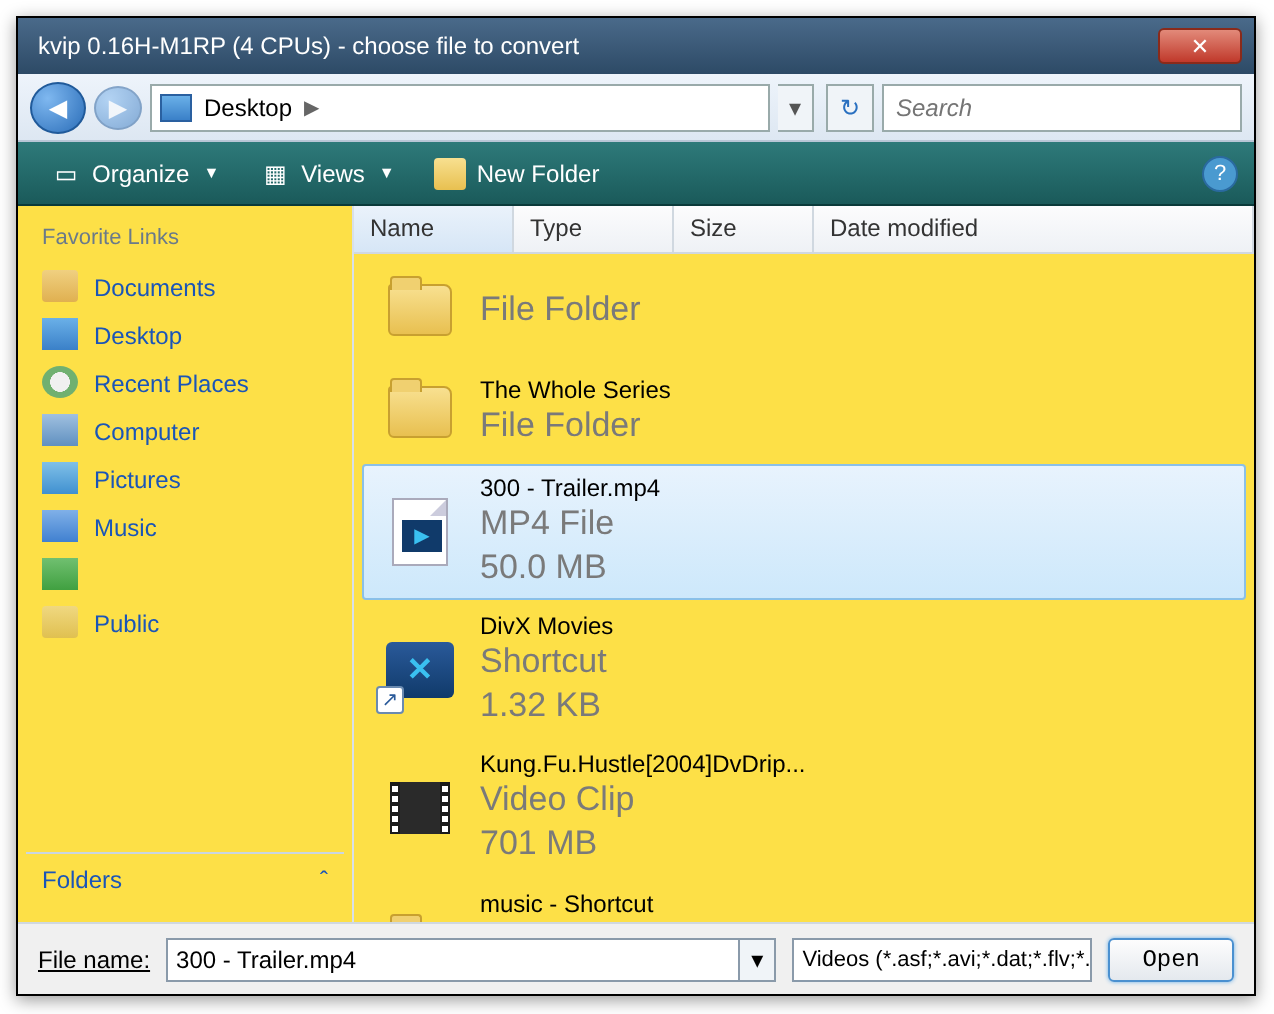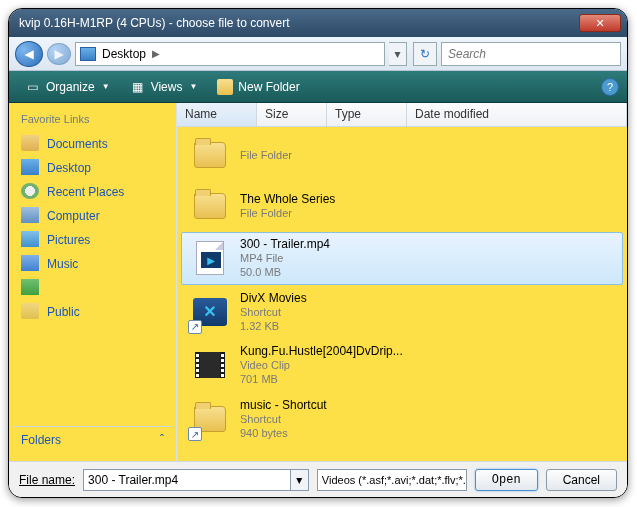--- a/index.html
+++ b/index.html
@@ -1,17 +1,17 @@
 <!DOCTYPE html>
 <html><head>
 <meta charset="utf-8">
 <style>
 * { box-sizing: border-box; margin: 0; padding: 0; }
 body { font-family: "Segoe UI", Tahoma, sans-serif; font-size: 12px; background: #fff; width: 637px; height: 507px; overflow: hidden; }
-.window { width: 620px; height: 490px; margin: 8px; border: 1px solid #000; border-radius: 14px; overflow: hidden; box-shadow: 0 2px 8px rgba(0,0,0,0.4); background: #fff; }
+.window { width: 620px; height: 490px; margin: 8px; border: 1px solid #000; border-radius: 0; overflow: hidden; box-shadow: 0 2px 8px rgba(0,0,0,0.4); background: #fff; }
 .titlebar { height: 28px; background: linear-gradient(#4a6a8a, #2d4a66); color: #fff; display: flex; align-items: center; padding: 0 6px; font-size: 12px; }
 .titlebar .title { flex: 1; padding-left: 4px; }
 .close-btn { width: 42px; height: 18px; background: linear-gradient(#e28a7a,#c0392b); border: 1px solid #8a2a1a; border-radius: 3px; color:#fff; display:flex; align-items:center; justify-content:center; font-size:11px; cursor:pointer; }
 .navbar { height: 34px; background: linear-gradient(#eef4fb,#dde7f2); display:flex; align-items:center; padding: 3px 6px; gap:4px; border-bottom:1px solid #b8c6d6; }
 .nav-back, .nav-fwd { width:28px; height:26px; border-radius:50%; background: radial-gradient(circle at 30% 30%, #7fb8f0, #2a6db8); border:1px solid #205a9a; display:flex; align-items:center; justify-content:center; color:#fff; cursor:pointer; }
 .nav-fwd { width:24px; height:22px; opacity:0.5; }
 .addr { flex:1; height:24px; border:1px solid #9aa; background:#fff; display:flex; align-items:center; padding:0 4px; gap:6px; }
 .addr .icon-desktop { width:16px; height:14px; background:linear-gradient(#6ab0e8,#3a80c8); border:1px solid #2a60a0; }
 .addr .crumb { color:#000; }
 .addr .arrow { color:#666; font-size:10px; }
@@ -31,21 +31,21 @@
 .sb-folders { margin-top:auto; border-top:1px solid #cad6e2; padding:6px 8px; color:#1a55b8; display:flex; align-items:center; justify-content:space-between; cursor:pointer; }
 .main { flex:1; display:flex; flex-direction:column; background:#fde047; }
 .cols { height:24px; border-bottom:1px solid #d0d8e0; display:flex; align-items:stretch; background:linear-gradient(#fcfcfd,#eef1f5); font-size:12px; }
 .col { border-right:1px solid #d0d8e0; padding:4px 8px; color:#333; cursor:pointer; }
 .col.sorted { background:linear-gradient(#eaf2fb,#d6e6f6); }
 .filelist { flex:1; overflow-y:auto; padding:2px 0; }
 .fitem { display:flex; align-items:center; gap:10px; padding:4px 8px; cursor:pointer; border:1px solid transparent; margin:1px 4px; border-radius:2px; }
 .fitem.selected { background:linear-gradient(#e8f3fd,#cde8fb); border:1px solid #8ac0e8; }
 .ficon { width:40px; height:40px; flex-shrink:0; display:flex; align-items:center; justify-content:center; position:relative; }
 .ftext .name { color:#000; font-size:12px; }
-.ftext .meta { color:#7a7a7a; font-size:11px; line-height:1.3; }
+.ftext .meta { color:#7a7a7a; font-size:17px; line-height:1.3; }
 .footer { height:36px; border-top:1px solid #d0d8e0; background:#f0f0f0; display:flex; align-items:center; padding:4px 10px; gap:8px; }
 .footer label { font-size:12px;text-decoration:underline; }
 .fname-box { flex:1; display:flex; }
 .fname-box input { flex:1; height:22px; border:1px solid #8a9aaa; padding:0 4px; font-size:12px; }
 .fname-box .dd { width:18px; height:22px; border:1px solid #8a9aaa; border-left:none; background:#f0f4f8; display:flex; align-items:center; justify-content:center; cursor:pointer; }
 .filter { width:150px; height:22px; border:1px solid #8a9aaa; background:#fff; display:flex; align-items:center; padding:0 4px; font-size:11px; overflow:hidden; white-space:nowrap; cursor:pointer; }
 .filter .dd { margin-left:auto; }
 .btn { height:22px; padding:0 16px; border:1px solid #8a9aaa; background:linear-gradient(#fdfdfd,#e4e9ee); border-radius:3px; font-size:12px; cursor:pointer; }
 .btn.primary { border:1px solid #4a90d0; box-shadow:0 0 2px #6ab0e8;font-family:Liberation Mono, monospace; }
 
@@ -146,22 +146,22 @@
         </div>
       <div class="sb-folders">
         <span>Folders</span>
         <span>ˆ</span>
       </div>
     </div>
 
     <div class="main">
       <div class="cols">
         <div class="col sorted" style="width:80px">Name</div>
+        <div class="col" style="width:80px">Type</div>
         <div class="col" style="width:70px">Size</div>
-        <div class="col" style="width:80px">Type</div>
         <div class="col" style="flex:1">Date modified</div>
       </div>
       <div class="filelist" id="filelist">
           <div class="fitem">
             <div class="ficon">
               <div class="ic-folder"></div>
             </div>
             <div class="ftext">
               <div class="name"></div>
               <div class="meta">File Folder</div>
@@ -224,15 +224,14 @@
     <label>File name:</label>
     <div class="fname-box">
       <input value="300 - Trailer.mp4" style="">
       <div class="dd">▾</div>
     </div>
     <div class="filter">
       <span>Videos (*.asf;*.avi;*.dat;*.flv;*.</span>
       <span class="dd">▾</span>
     </div>
     <button class="btn primary">Open</button>
-    <button class="btn">Cancel</button>
   </div>
 </div>
 
 </body></html>

